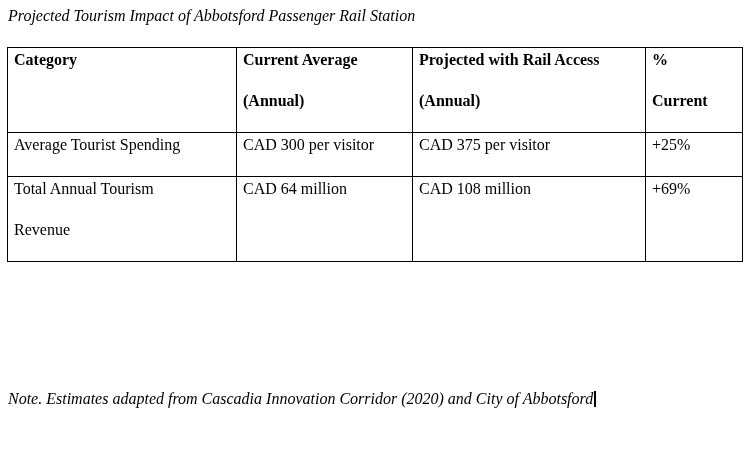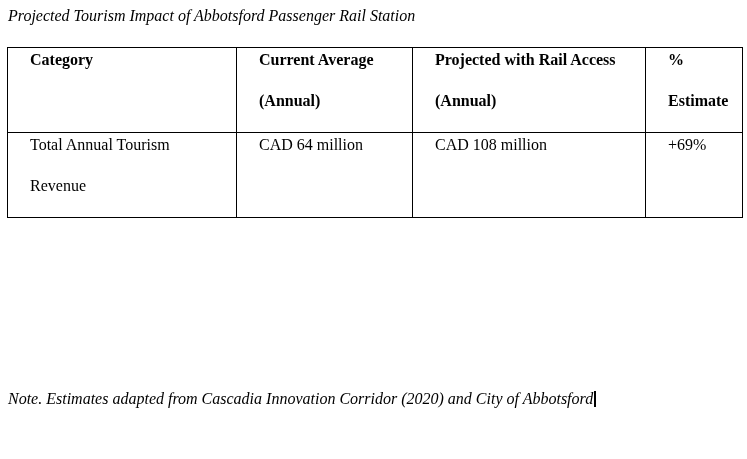--- a/index.html
+++ b/index.html
@@ -42,21 +42,20 @@
     font-weight: normal;
     overflow: hidden;
   }
   table.apa-table th {
     font-weight: bold;
   }
   .line {
     height: 41px;
     line-height: 19px;
     white-space: nowrap;
-    margin-left: 16px;
   }
   .note {
     position: absolute;
     left: 8px;
     top: 389px;
     font-style: italic;
   }
   .note-line {
     height: 41px;
     line-height: 19px;
@@ -93,25 +92,39 @@
         <th>
             <div class="line">Current Average</div>
             <div class="line">(Annual)</div>
           </th>
         <th>
             <div class="line">Projected with Rail Access</div>
             <div class="line">(Annual)</div>
           </th>
         <th>
             <div class="line">%</div>
-            <div class="line">Estimate</div>
+            <div class="line">Current</div>
           </th>
       </tr>
     </thead>
     <tbody>
+      <tr>
+        <td>
+            <div class="line">Average Tourist Spending</div>
+          </td>
+        <td>
+          <div class="line">CAD 300 per visitor</div>
+        </td>
+        <td>
+          <div class="line">CAD 375 per visitor</div>
+        </td>
+        <td>
+          <div class="line">+25%</div>
+        </td>
+      </tr>
       <tr>
         <td>
             <div class="line">Total Annual Tourism</div>
             <div class="line">Revenue</div>
           </td>
         <td>
           <div class="line">CAD 64 million</div>
         </td>
         <td>
           <div class="line">CAD 108 million</div>

